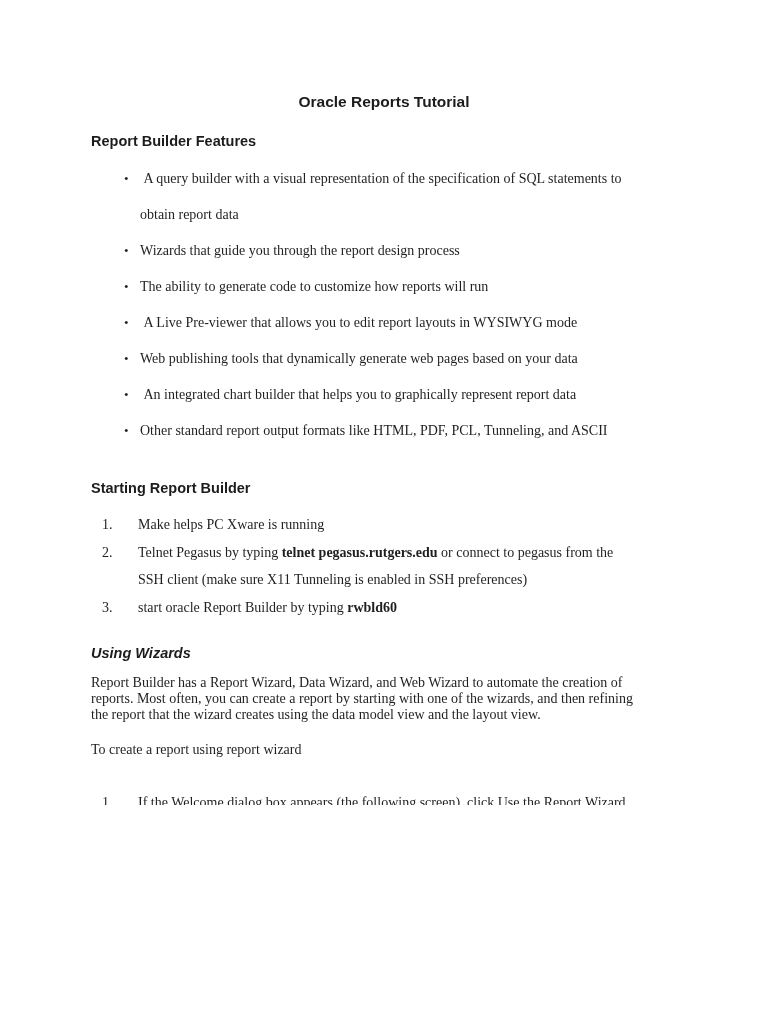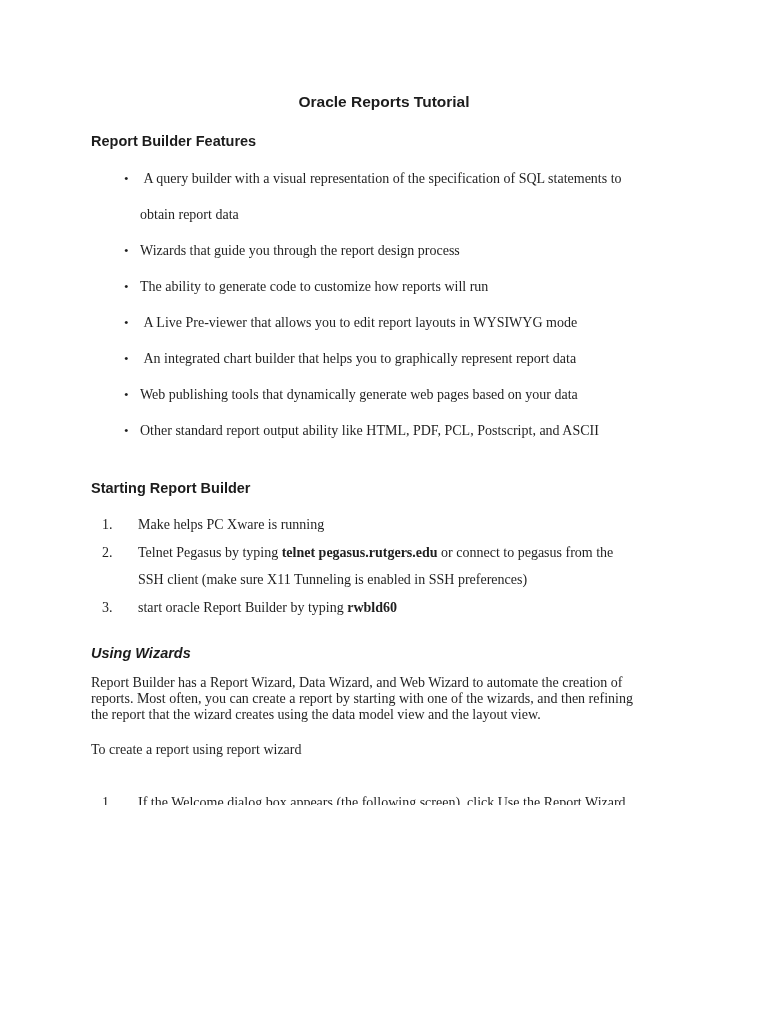--- a/index.html
+++ b/index.html
@@ -108,23 +108,23 @@
   <h1 class="doc-title">Oracle Reports Tutorial</h1>
 
   <h2 class="section-heading h-features">Report Builder Features</h2>
 
   <ul class="feature-list body-text">
     <li><span> A query builder with a visual representation of the specification of SQL statements to
 obtain report data</span></li>
     <li><span>Wizards that guide you through the report design process</span></li>
     <li><span>The ability to generate code to customize how reports will run</span></li>
     <li><span> A Live Pre-viewer that allows you to edit report layouts in WYSIWYG mode</span></li>
+    <li><span>Web publishing tools that dynamically generate web pages based on your data</span></li>
     <li><span> An integrated chart builder that helps you to graphically represent report data</span></li>
-    <li><span>Web publishing tools that dynamically generate web pages based on your data</span></li>
-    <li><span>Other standard report output ability like HTML, PDF, PCL, Postscript, and ASCII</span></li>
+    <li><span>Other standard report output formats like HTML, PDF, PCL, Tunneling, and ASCII</span></li>
   </ul>
 
   <h2 class="section-heading h-starting">Starting Report Builder</h2>
 
   <ol class="step-list body-text">
     <li><span>Make helps PC Xware is running</span></li>
     <li><span>Telnet Pegasus by typing </span><span class="inline-bold">telnet pegasus.rutgers.edu</span><span> or connect to pegasus from the
 SSH client (make sure X11 Tunneling is enabled in SSH preferences)</span></li>
     <li><span>start oracle Report Builder by typing </span><span class="inline-bold">rwbld60</span></li>
   </ol>

